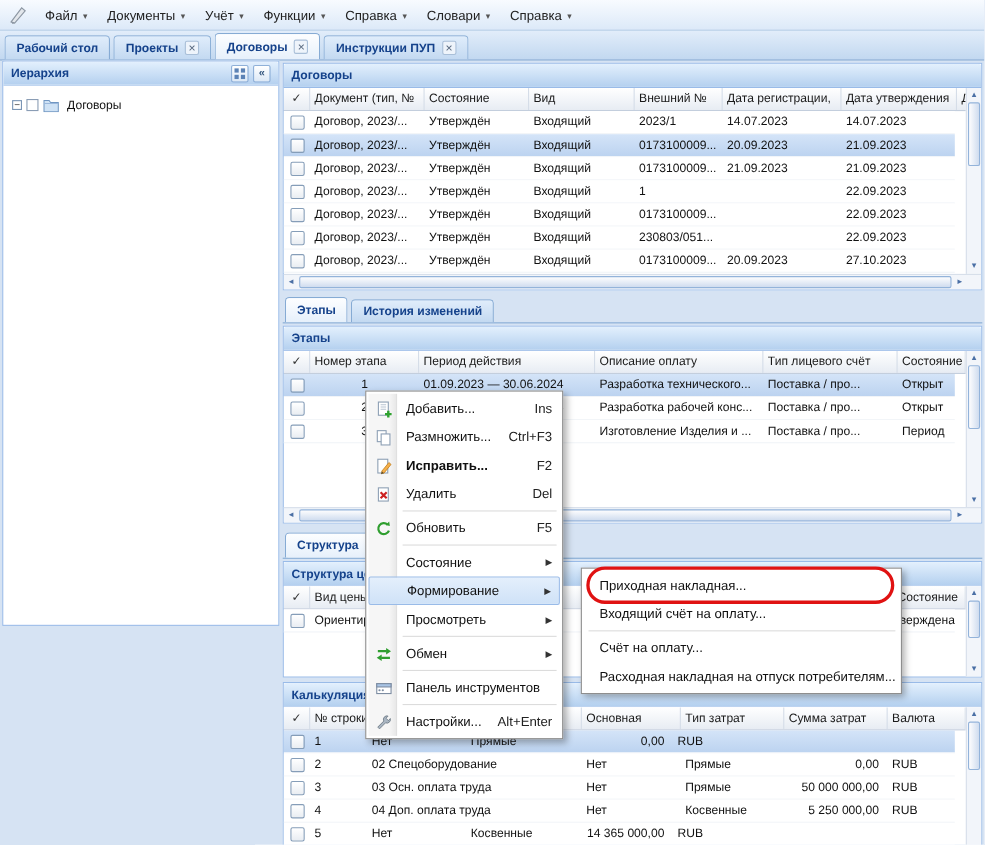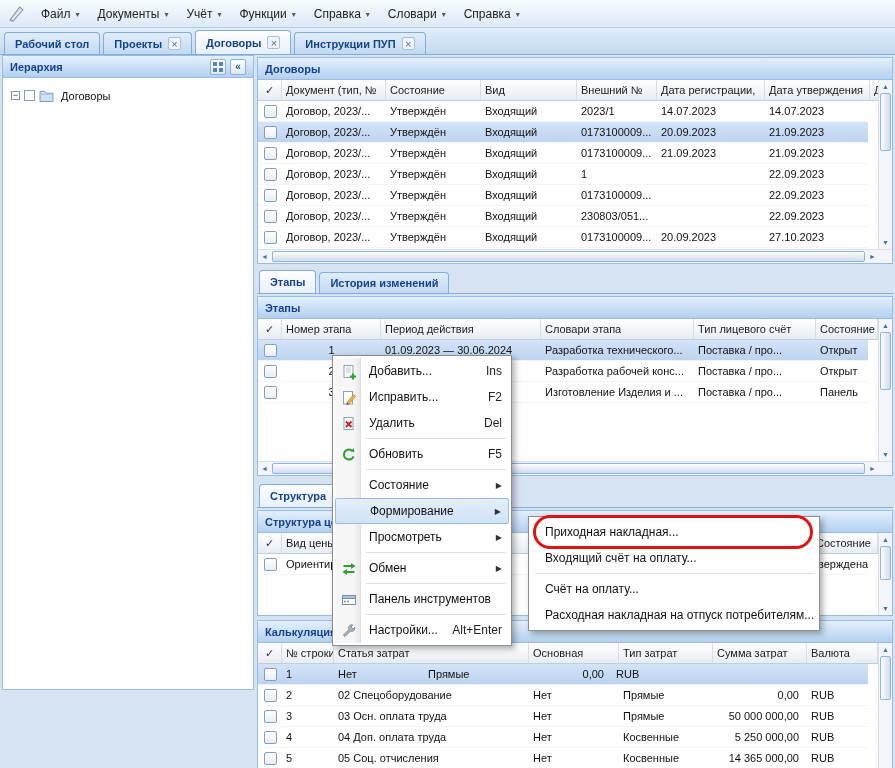--- a/index.html
+++ b/index.html
@@ -81,21 +81,21 @@
   
   .cmenu{position:absolute;left:332px;top:355px;width:180px;background:#fff;border:1px solid #8e8e8e;
     box-shadow:3px 3px 6px rgba(0,0,0,.3);padding:2px;z-index:40}
   .iconstrip{position:absolute;left:2px;top:2px;bottom:2px;width:26px;
     background:linear-gradient(to right,#f6f6f6 75%,#e8e8e8);border-right:1px solid #e0e0e0}
   .mi{position:relative;height:26px;display:flex;align-items:center;padding:0 7px 0 34px;font-size:12px;z-index:1}
   .mi .ic{position:absolute;left:5px;top:5px;width:17px;height:17px;display:flex;align-items:center;justify-content:center}
   .mi .lbl{white-space:nowrap;overflow:hidden}
   .mi .sc{margin-left:auto;padding-left:12px;color:#222}
   .mi .subarr{margin-left:auto;font-size:8px;color:#333;padding-left:12px}
-  .mi.bold .lbl{font-weight:normal}
+  .mi.bold .lbl{font-weight:bold}
   .mi.hl{background:linear-gradient(#e4effc,#cfe2f7);border:1px solid #99bbe8;border-radius:2px}
   .msep{border-top:1px solid #dcdcdc;margin:2px 3px 2px 31px}
   .msep.full{margin-left:4px}
 
   
   .smenu{position:absolute;left:528px;top:516px;width:292px;background:#fff;border:1px solid #8e8e8e;
     box-shadow:3px 3px 6px rgba(0,0,0,.3);padding:2px;z-index:50}
   .smi{height:26px;display:flex;align-items:center;padding:0 8px 0 14px;font-size:12px;white-space:nowrap;overflow:hidden}
 
   
@@ -155,21 +155,21 @@
     <div class="wtab active">
         <span>Договоры</span>
         <span class="tclose">×</span>
       </div>
     <div class="wtab">
         <span>Инструкции ПУП</span>
         <span class="tclose">×</span>
       </div>
   </div>
 
-  <div class="panel" style="left:2px;top:55px;width:252px;height:635px">
+  <div class="panel" style="left:2px;top:55px;width:252px;height:514px">
     <div class="phead">
       <span>Иерархия</span>
       <span class="spacer"></span>
       <span class="hbtn">
         <svg width="10" height="10" viewBox="0 0 10 10">
             <rect x="0" y="0" width="4" height="4" fill="#5b82b5"></rect>
             <rect x="6" y="0" width="4" height="4" fill="#5b82b5"></rect>
             <rect x="0" y="6" width="4" height="4" fill="#5b82b5"></rect>
             <rect x="6" y="6" width="4" height="4" fill="#5b82b5"></rect>
           </svg>
@@ -310,21 +310,21 @@
   <div class="panel" style="left:257px;top:296px;width:636px;height:180px">
     <div class="phead">
         <span>Этапы</span>
       </div>
     <div class="ghead">
       <div class="gh w24 chkhdr">
           <span>✓</span>
         </div>
       <div class="gh" style="width:99px">Номер этапа</div>
       <div class="gh" style="width:160px">Период действия</div>
-      <div class="gh" style="width:153px">Словари этапа</div>
+      <div class="gh" style="width:153px">Описание оплату</div>
       <div class="gh" style="width:122px">Тип лицевого счёт</div>
       <div class="gh fx">Состояние</div>
     </div>
     <div class="grow sel">
       <div class="gc w24">
           <span class="chk"></span>
         </div>
       <div class="gc ctrtxt" style="width:99px">1</div>
       <div class="gc" style="width:160px">01.09.2023 — 30.06.2024</div>
       <div class="gc" style="width:153px">Разработка технического...</div>
@@ -342,21 +342,21 @@
       <div class="gc fx">Открыт</div>
     </div>
     <div class="grow">
       <div class="gc w24">
           <span class="chk"></span>
         </div>
       <div class="gc ctrtxt" style="width:99px">3</div>
       <div class="gc" style="width:160px">01.01.2025 — 30.06.2025</div>
       <div class="gc" style="width:153px">Изготовление Изделия и ...</div>
       <div class="gc" style="width:122px">Поставка / про...</div>
-      <div class="gc fx">Панель</div>
+      <div class="gc fx">Период</div>
     </div>
     <div class="vscroll" style="top:22px;bottom:14px">
       <div class="sarrow">▲</div>
       <div class="vthumb"></div>
       <div class="vfill"></div>
       <div class="sarrow">▼</div>
     </div>
     <div class="hscroll" style="right:0">
       <div class="sarrow">◄</div>
       <div class="hthumb"></div>
@@ -455,21 +455,20 @@
       <div class="gc" style="width:90px">Нет</div>
       <div class="gc" style="width:94px">Косвенные</div>
       <div class="gc num" style="width:94px">5 250 000,00</div>
       <div class="gc fx">RUB</div>
     </div>
     <div class="grow">
       <div class="gc w24">
           <span class="chk"></span>
         </div>
       <div class="gc" style="width:52px">5</div>
-      <div class="gc" style="width:195px">05 Соц. отчисления</div>
       <div class="gc" style="width:90px">Нет</div>
       <div class="gc" style="width:94px">Косвенные</div>
       <div class="gc num" style="width:94px">14 365 000,00</div>
       <div class="gc fx">RUB</div>
     </div>
     <div class="vscroll" style="top:22px;bottom:0">
       <div class="sarrow">▲</div>
       <div class="vthumb" style="height:44px"></div>
       <div class="vfill"></div>
     </div>
@@ -483,20 +482,30 @@
             <rect x="3" y="1.5" width="9" height="12" fill="#fff" stroke="#8ea0b5"></rect>
             <line x1="5" y1="4" x2="10" y2="4" stroke="#b8c4d2"></line>
             <line x1="5" y1="6" x2="10" y2="6" stroke="#b8c4d2"></line>
             <line x1="5" y1="8" x2="10" y2="8" stroke="#b8c4d2"></line>
             <path d="M9 12.5h6M12 9.5v6" stroke="#2fa32f" stroke-width="2.2"></path>
           </svg>
         </span>
       <span class="lbl">Добавить...</span>
       <span class="sc">Ins</span>
     </div>
+    <div class="mi">
+      <span class="ic">
+          <svg width="16" height="16" viewBox="0 0 16 16">
+            <rect x="2" y="1.5" width="8" height="10" fill="#fff" stroke="#8ea0b5"></rect>
+            <rect x="5.5" y="4.5" width="8" height="10" fill="#fff" stroke="#8ea0b5"></rect>
+          </svg>
+        </span>
+      <span class="lbl">Размножить...</span>
+      <span class="sc">Ctrl+F3</span>
+    </div>
     <div class="mi bold">
       <span class="ic">
           <svg width="16" height="16" viewBox="0 0 16 16">
             <rect x="2.5" y="1.5" width="9" height="12.5" fill="#fff" stroke="#8ea0b5"></rect>
             <path d="M6 12.5 L12.5 4.5 L14.5 6.2 L8 14.2 Z" fill="#f5b04c" stroke="#c07c16" stroke-width="0.7"></path>
             <path d="M6 12.5l-.6 2.6 2.6-.9z" fill="#6b4a12"></path>
           </svg>
         </span>
       <span class="lbl">Исправить...</span>
       <span class="sc">F2</span>

